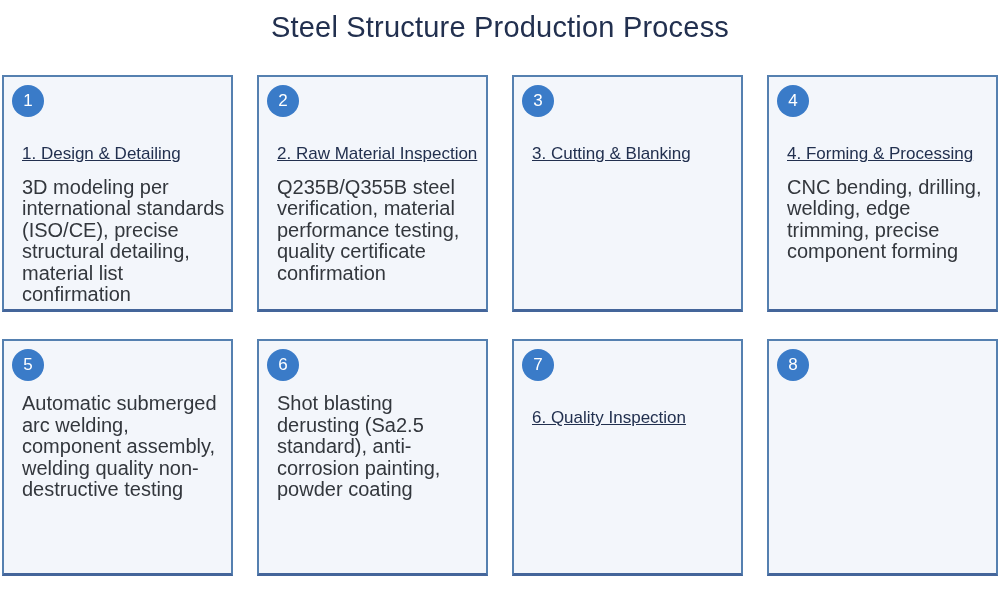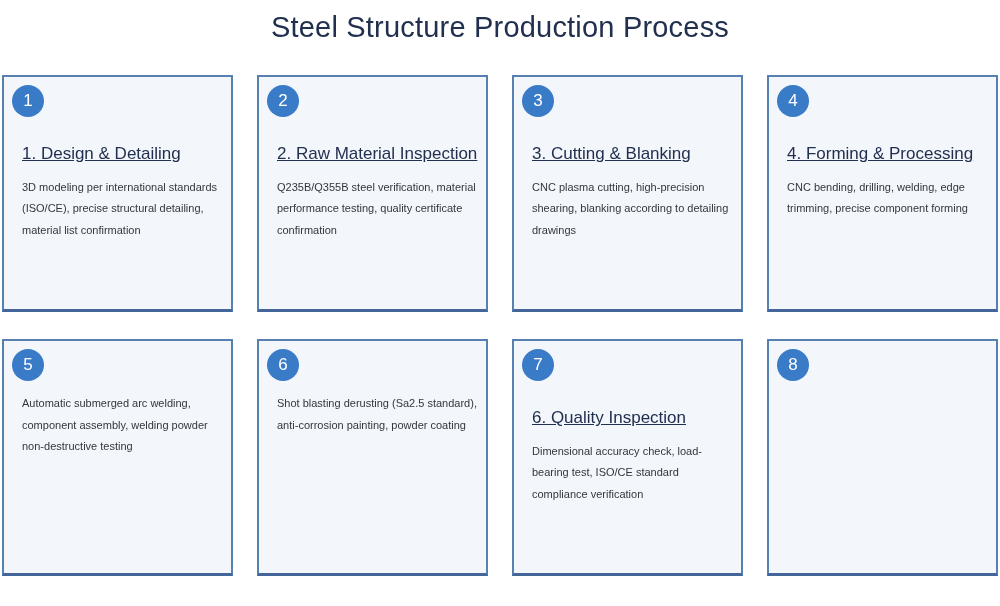--- a/index.html
+++ b/index.html
@@ -51,21 +51,21 @@
     margin:27px 0 0 18px;
     font-size:17px;
     font-weight:500;
     color:var(--title-navy);
     white-space:nowrap;
     line-height:1.2;
     text-decoration:underline;
   }
   .card-desc{
     margin:12px 6px 0 18px;
-    font-size:11px;
+    font-size:20px;
     line-height:21.5px;
     color:var(--desc-gray);
   }
 </style>
 </head>
 <body>
 
 <h1 class="page-title">Steel Structure Production Process</h1>
 
 <div class="process-grid">
@@ -78,42 +78,40 @@
 
   <div class="card">
     <div class="badge">2</div>
     <h2 class="card-title">2. Raw Material Inspection</h2>
     <p class="card-desc">Q235B/Q355B steel verification, material performance testing, quality certificate confirmation</p>
   </div>
 
   <div class="card">
     <div class="badge">3</div>
     <h2 class="card-title">3. Cutting &amp; Blanking</h2>
-    <p class="card-desc">CNC plasma cutting, high-precision shearing, blanking according to detailing drawings</p>
   </div>
 
   <div class="card">
     <div class="badge">4</div>
     <h2 class="card-title">4. Forming &amp; Processing</h2>
     <p class="card-desc">CNC bending, drilling, welding, edge trimming, precise component forming</p>
   </div>
 
   <div class="card">
     <div class="badge">5</div>
-    <p class="card-desc">Automatic submerged arc welding, component assembly, welding powder non-destructive testing</p>
+    <p class="card-desc">Automatic submerged arc welding, component assembly, welding quality non-destructive testing</p>
   </div>
 
   <div class="card">
     <div class="badge">6</div>
     <p class="card-desc">Shot blasting derusting (Sa2.5 standard), anti-corrosion painting, powder coating</p>
   </div>
 
   <div class="card">
     <div class="badge">7</div>
     <h2 class="card-title">6. Quality Inspection</h2>
-    <p class="card-desc">Dimensional accuracy check, load-bearing test, ISO/CE standard compliance verification</p>
   </div>
 
   <div class="card">
     <div class="badge">8</div>
   </div>
 
 </div>
 
 </body></html>

